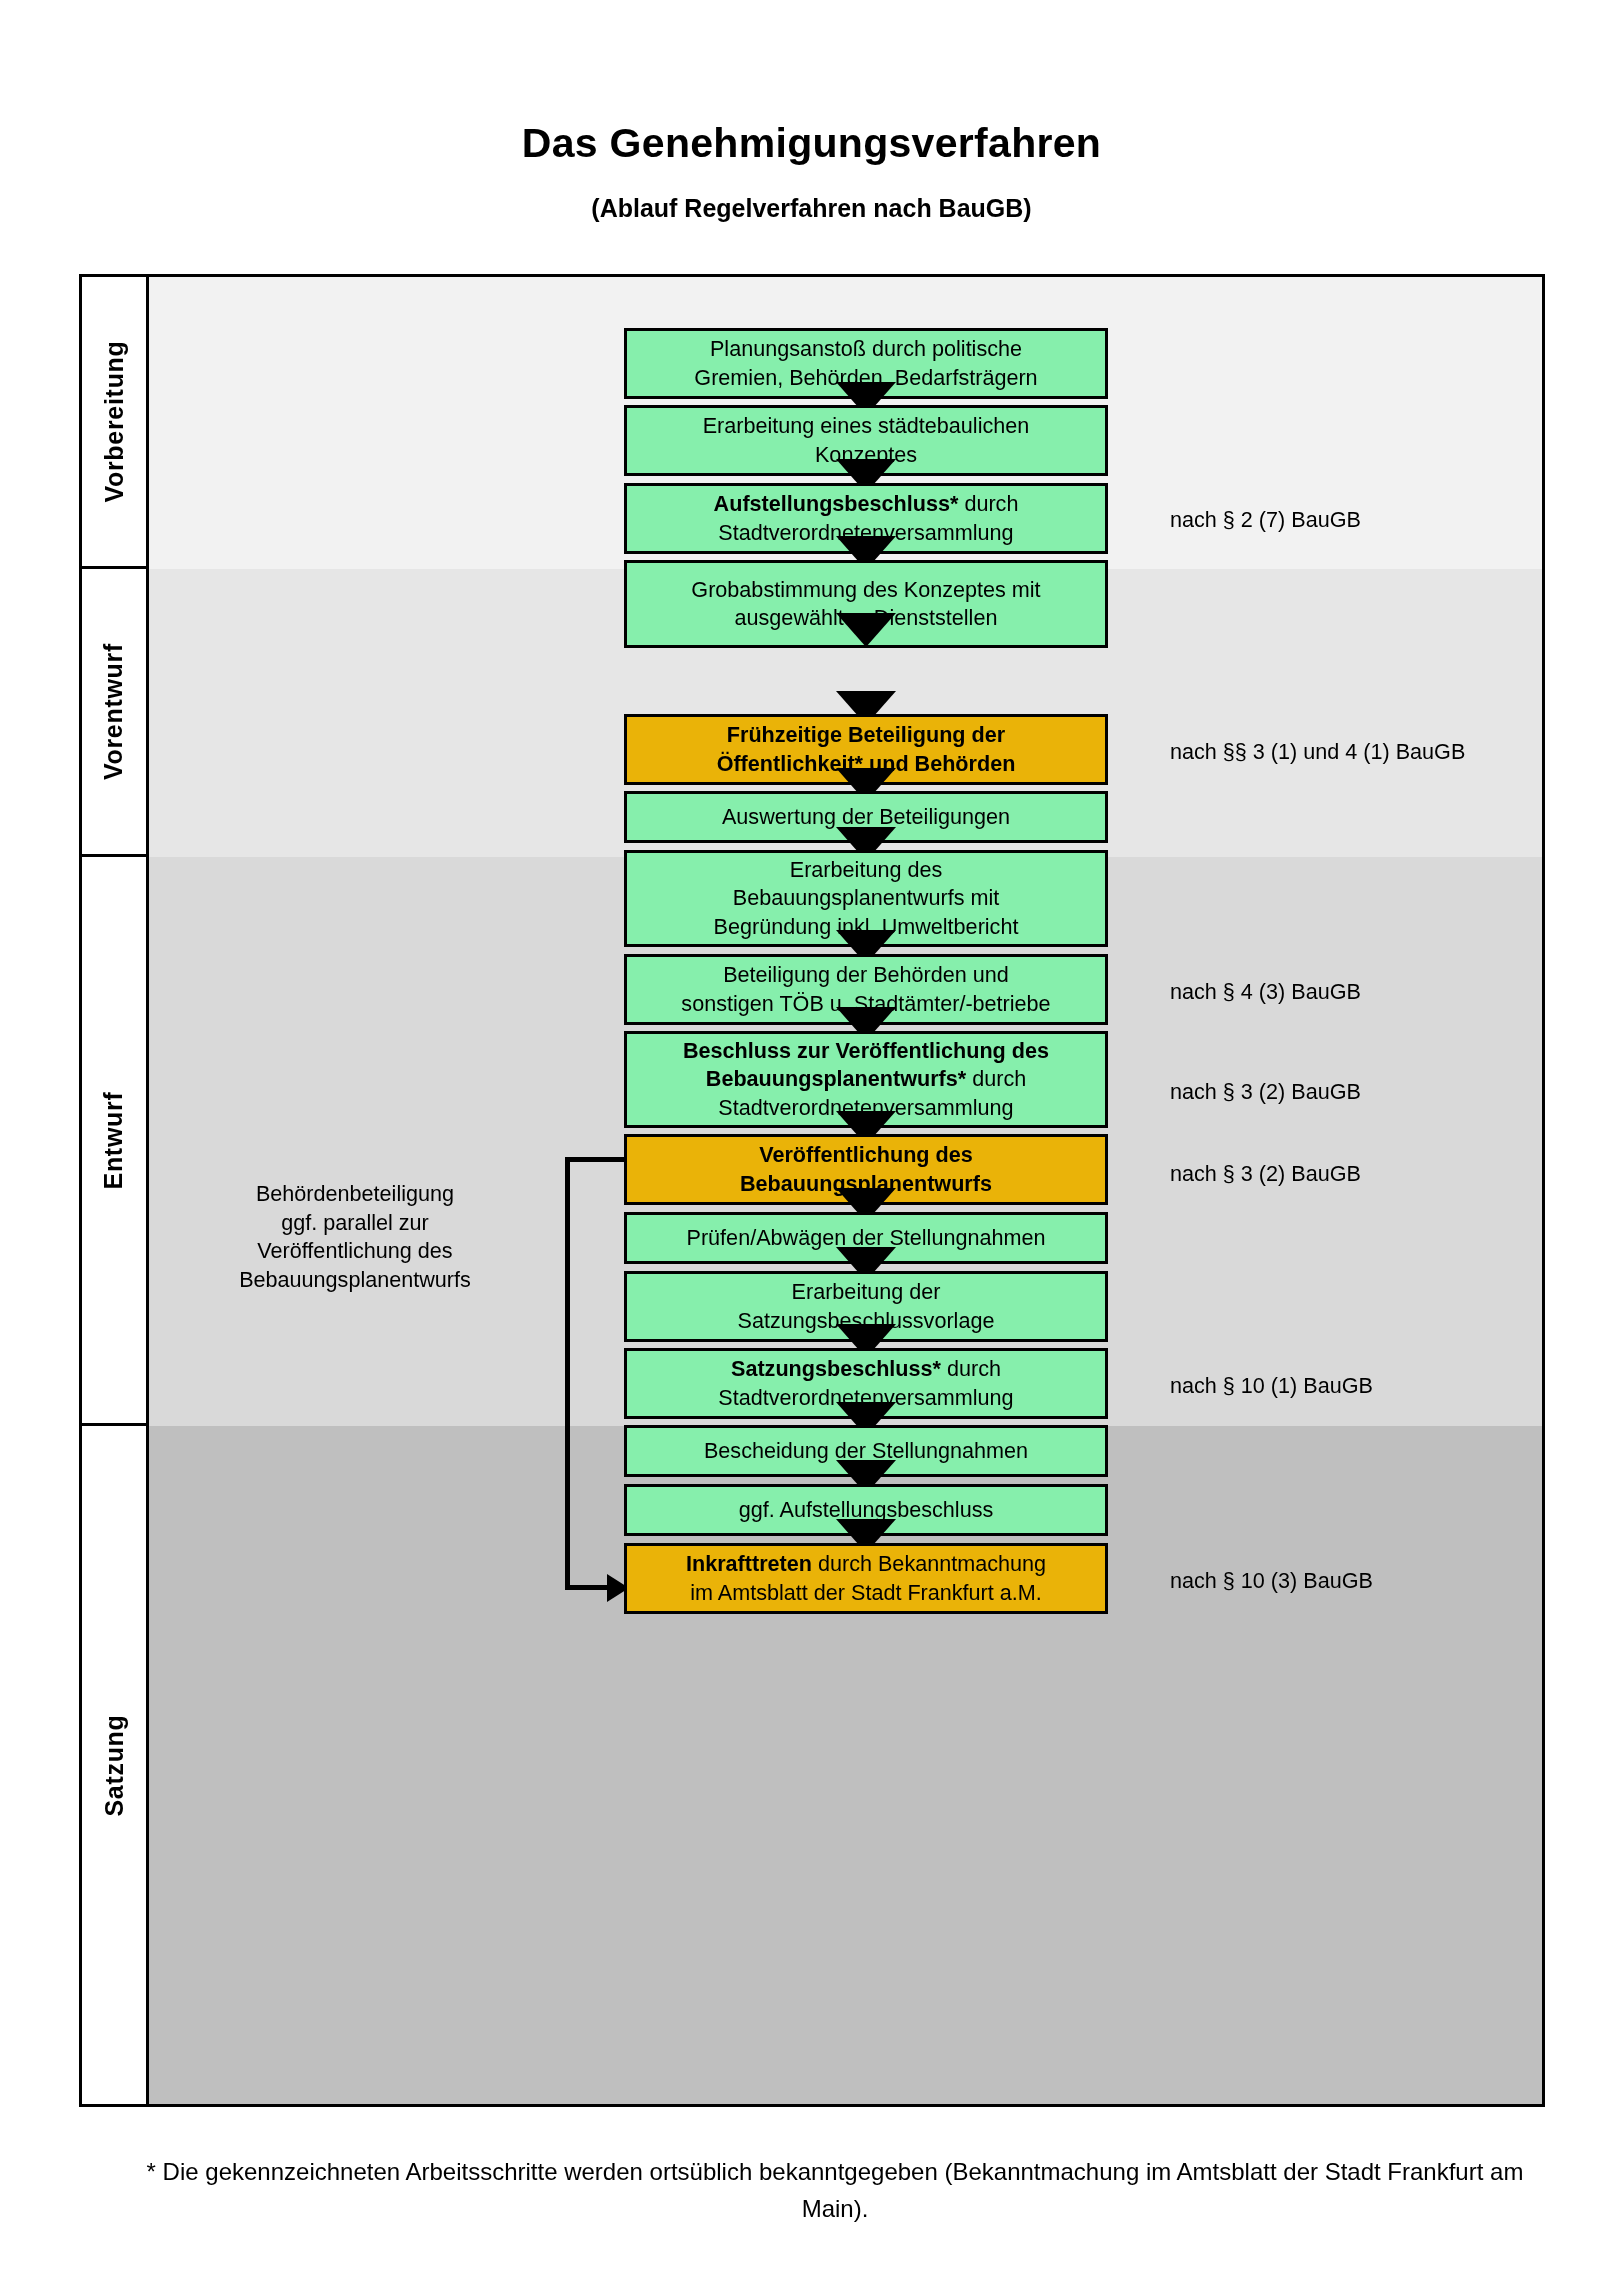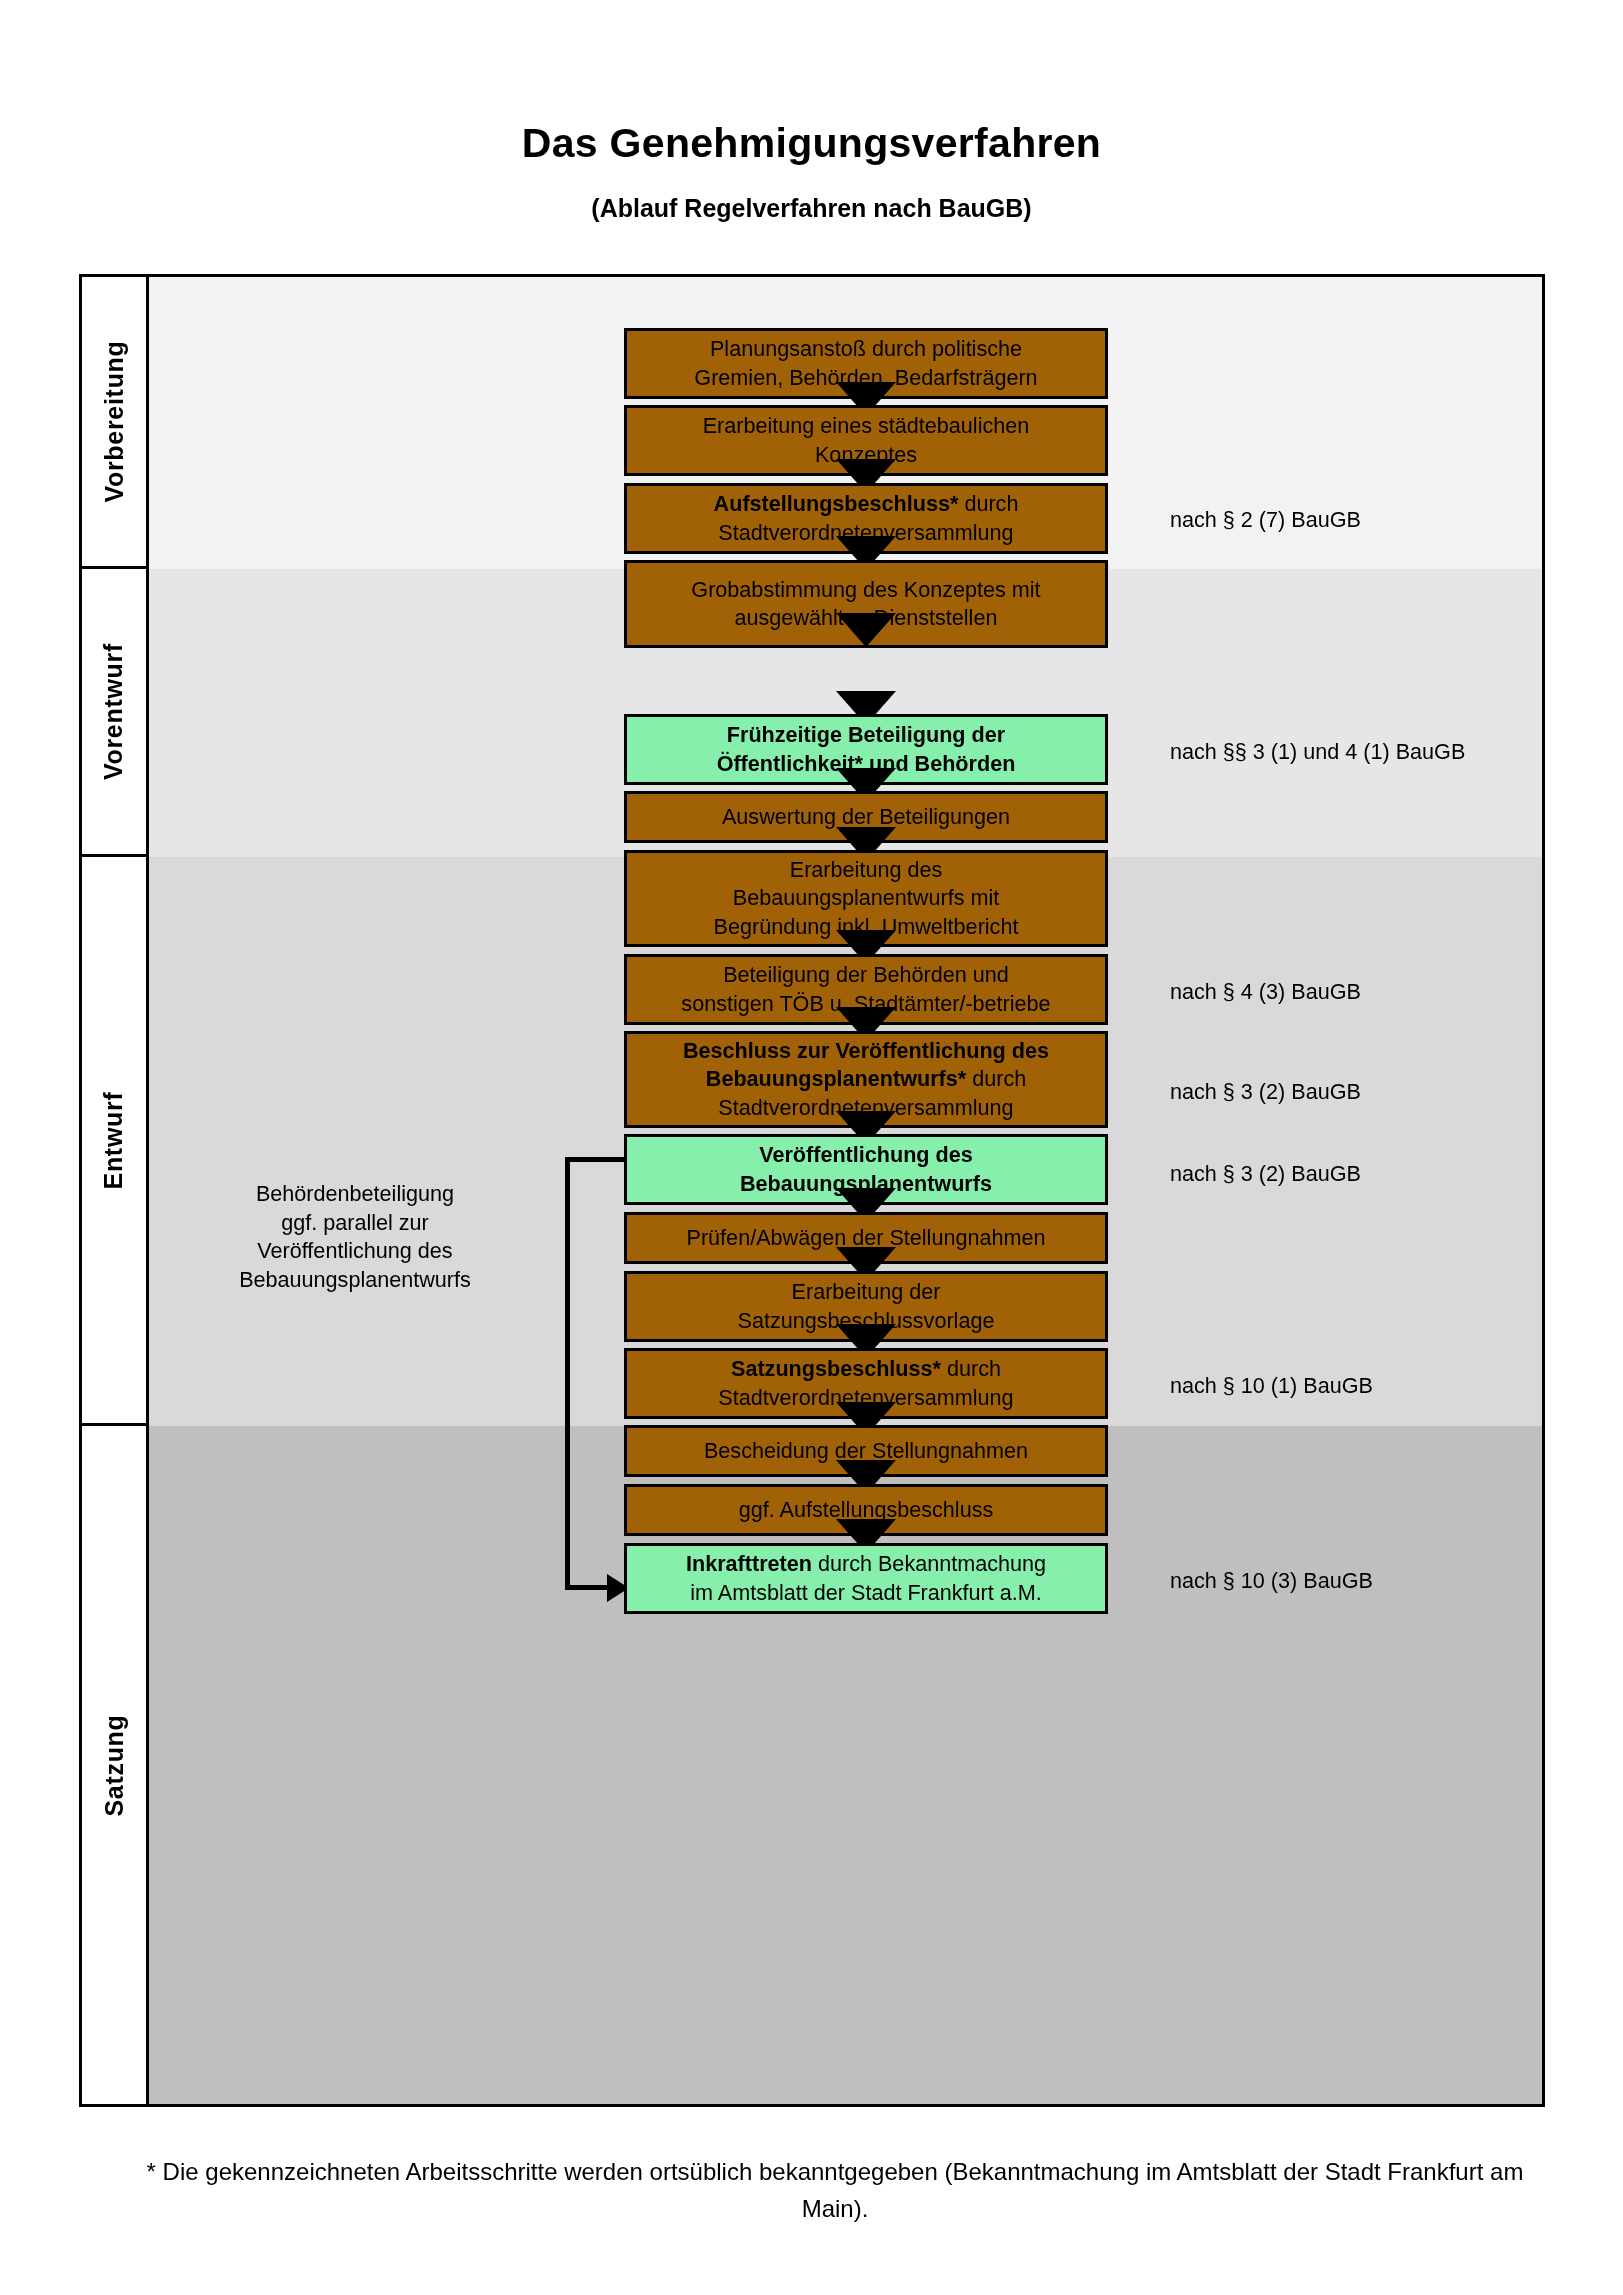--- a/index.html
+++ b/index.html
@@ -88,33 +88,33 @@
     position: relative;
     box-sizing: border-box;
     width: 100%;
   }
 
   
   .flowbox {
     position: absolute;
     box-sizing: border-box;
     border: 3.3px solid #000000;
-    background: #a16207;
+    background: #86efac;
     display: flex;
     flex-direction: column;
     align-items: center;
     justify-content: center;
     text-align: center;
     font-size: 21.6px;
     line-height: 1.30;
     padding: 2.6px 6.5px;
     left: 475px;
     width: 484px;
   }
-  .flowbox.blue { background: #86efac; }
+  .flowbox.blue { background: #eab308; }
   .flowbox .ln { display: block; white-space: nowrap; }
   .flowbox b { font-weight: bold; }
 
   
   .arrow {
     position: absolute;
     width: 0;
     height: 0;
     border-left: 30px solid transparent;
     border-right: 30px solid transparent;

